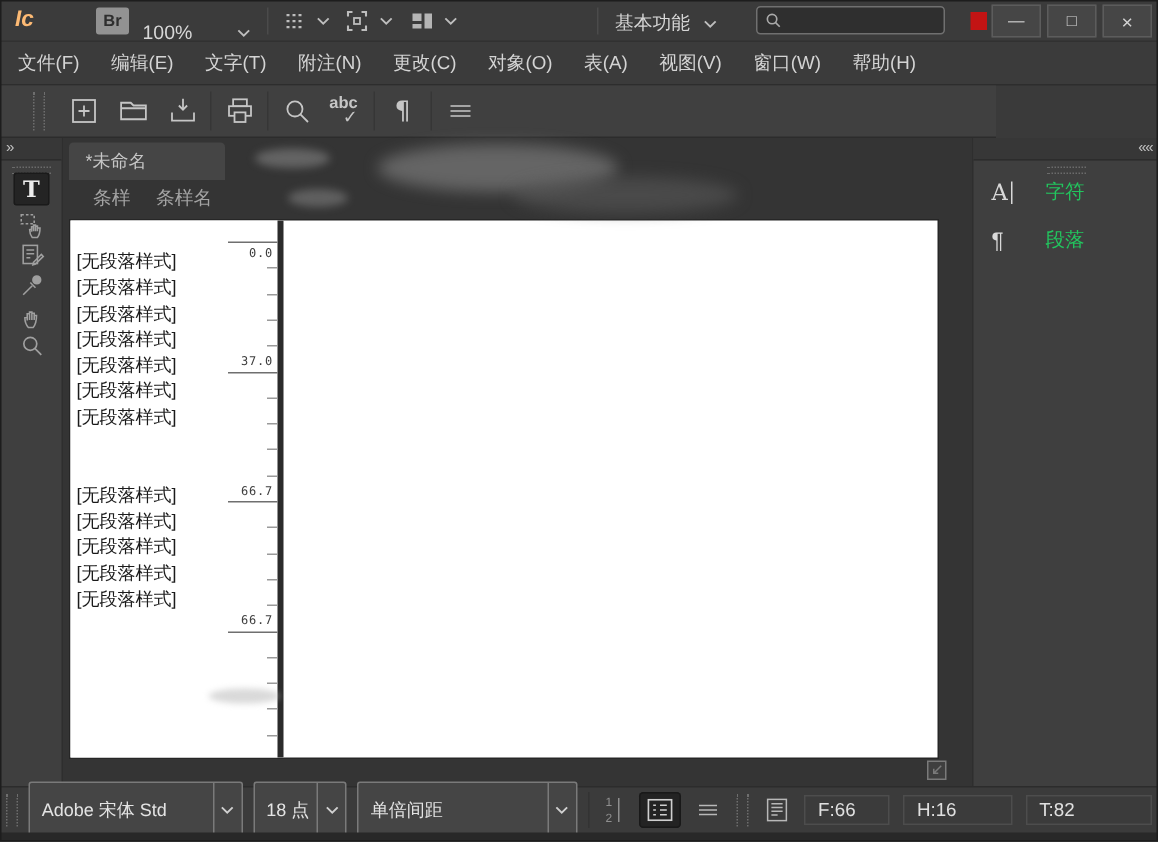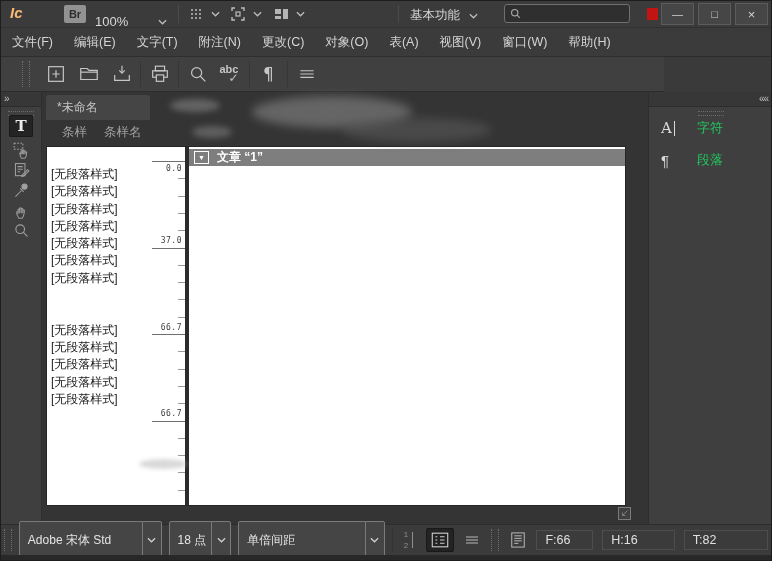--- a/index.html
+++ b/index.html
@@ -332,28 +332,20 @@
             <div class="tick" style="top: 308.1px;"></div>
             <div class="tick" style="top: 325.4px;"></div>
             <div class="tick" style="top: 342.7px;"></div>
           </div>
         <div class="rlabel r0">0.0</div>
         <div class="rlabel r1">37.0</div>
         <div class="rlabel r2">66.7</div>
         <div class="rlabel r3">66.7</div>
         <div class="sm sm5"></div>
       </div>
-      <div class="galley">
-        <div class="story-bar">
-          <span class="tri">
-              <i>▼</i>
-            </span>
-          <span class="story-title">文章 “1”</span>
-        </div>
-      </div>
     </div>
 
     <div class="corner-icon">
       <svg width="15" height="15" viewBox="0 0 15 15">
           <rect x="1.5" y="1.5" width="12" height="12" fill="#3f3f3f" stroke="#7a7a7a"></rect>
           <path d="M10.5 4.5L5.5 9.5M5.5 6.5v3h3" fill="none" stroke="#7a7a7a"></path>
         </svg>
     </div>
 
     <div class="sm sm1"></div>

